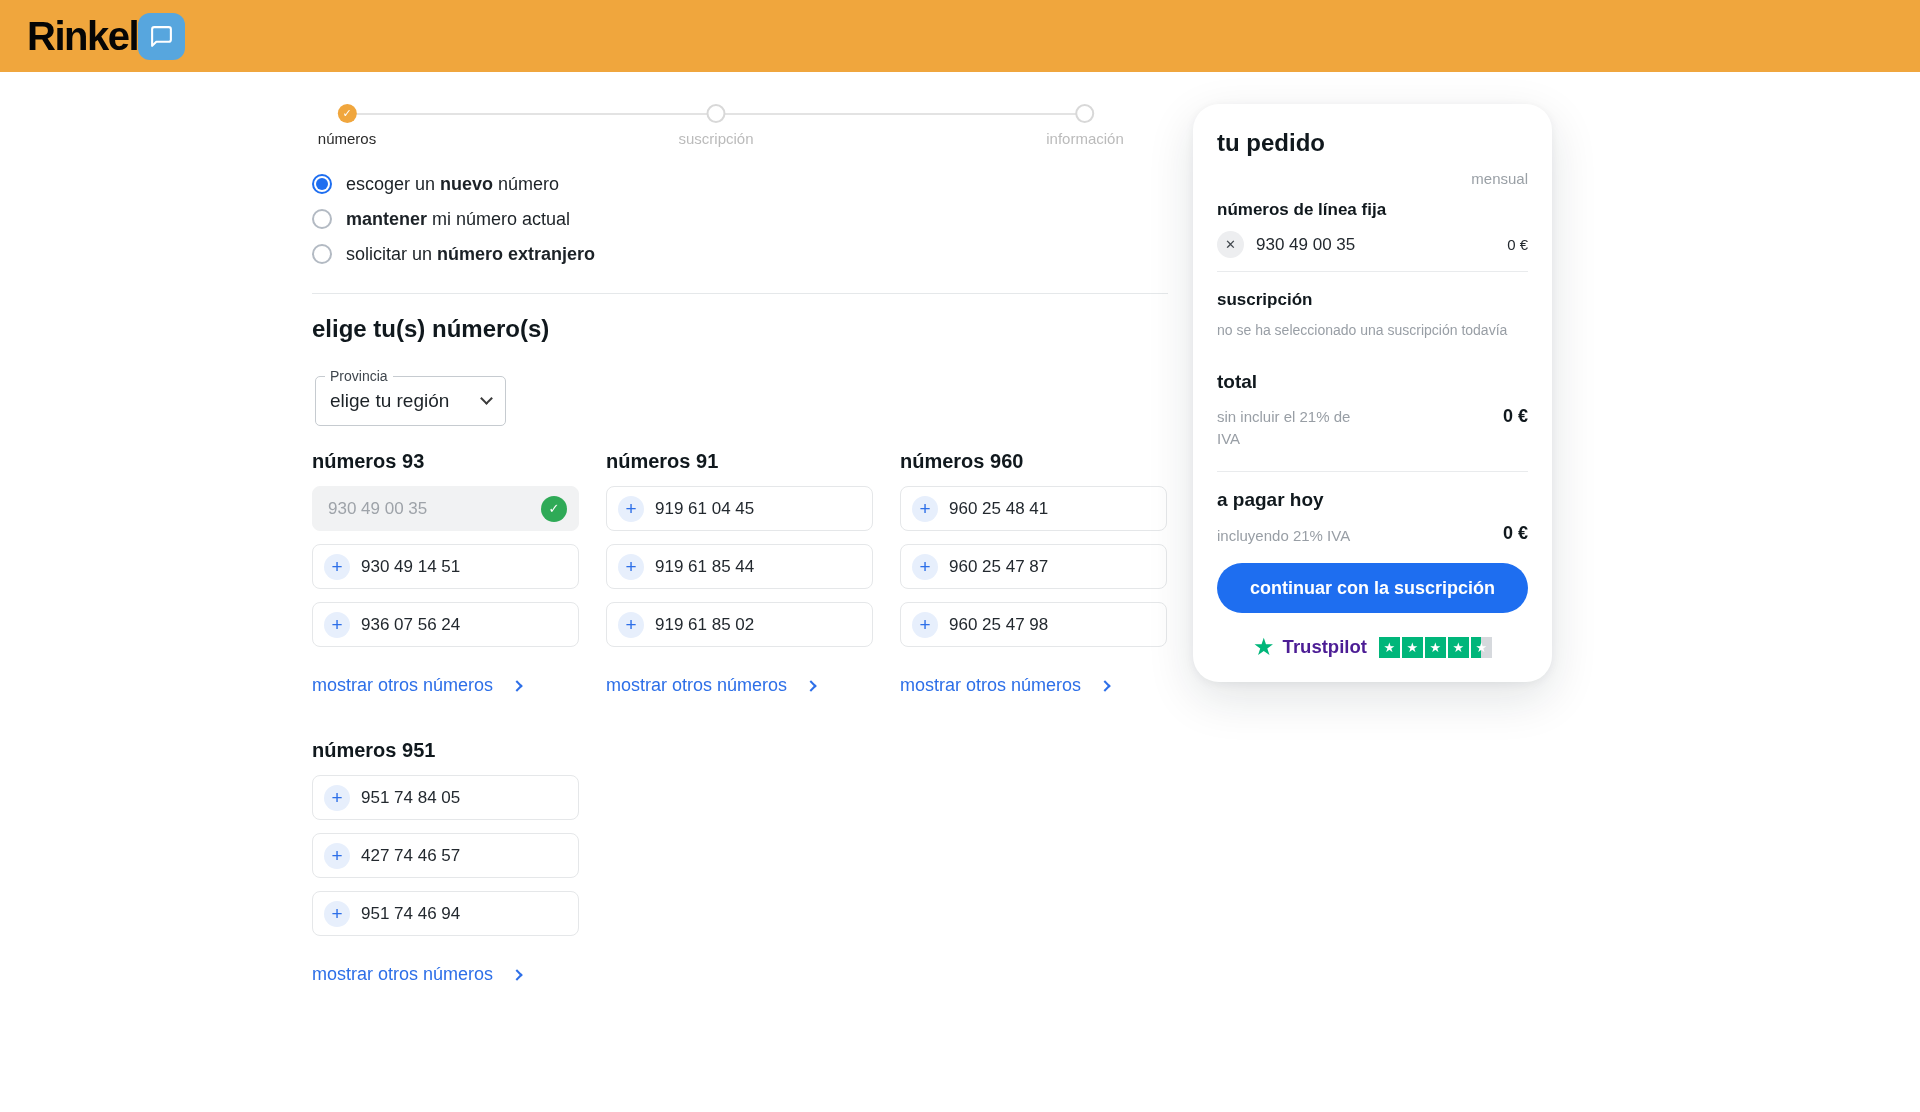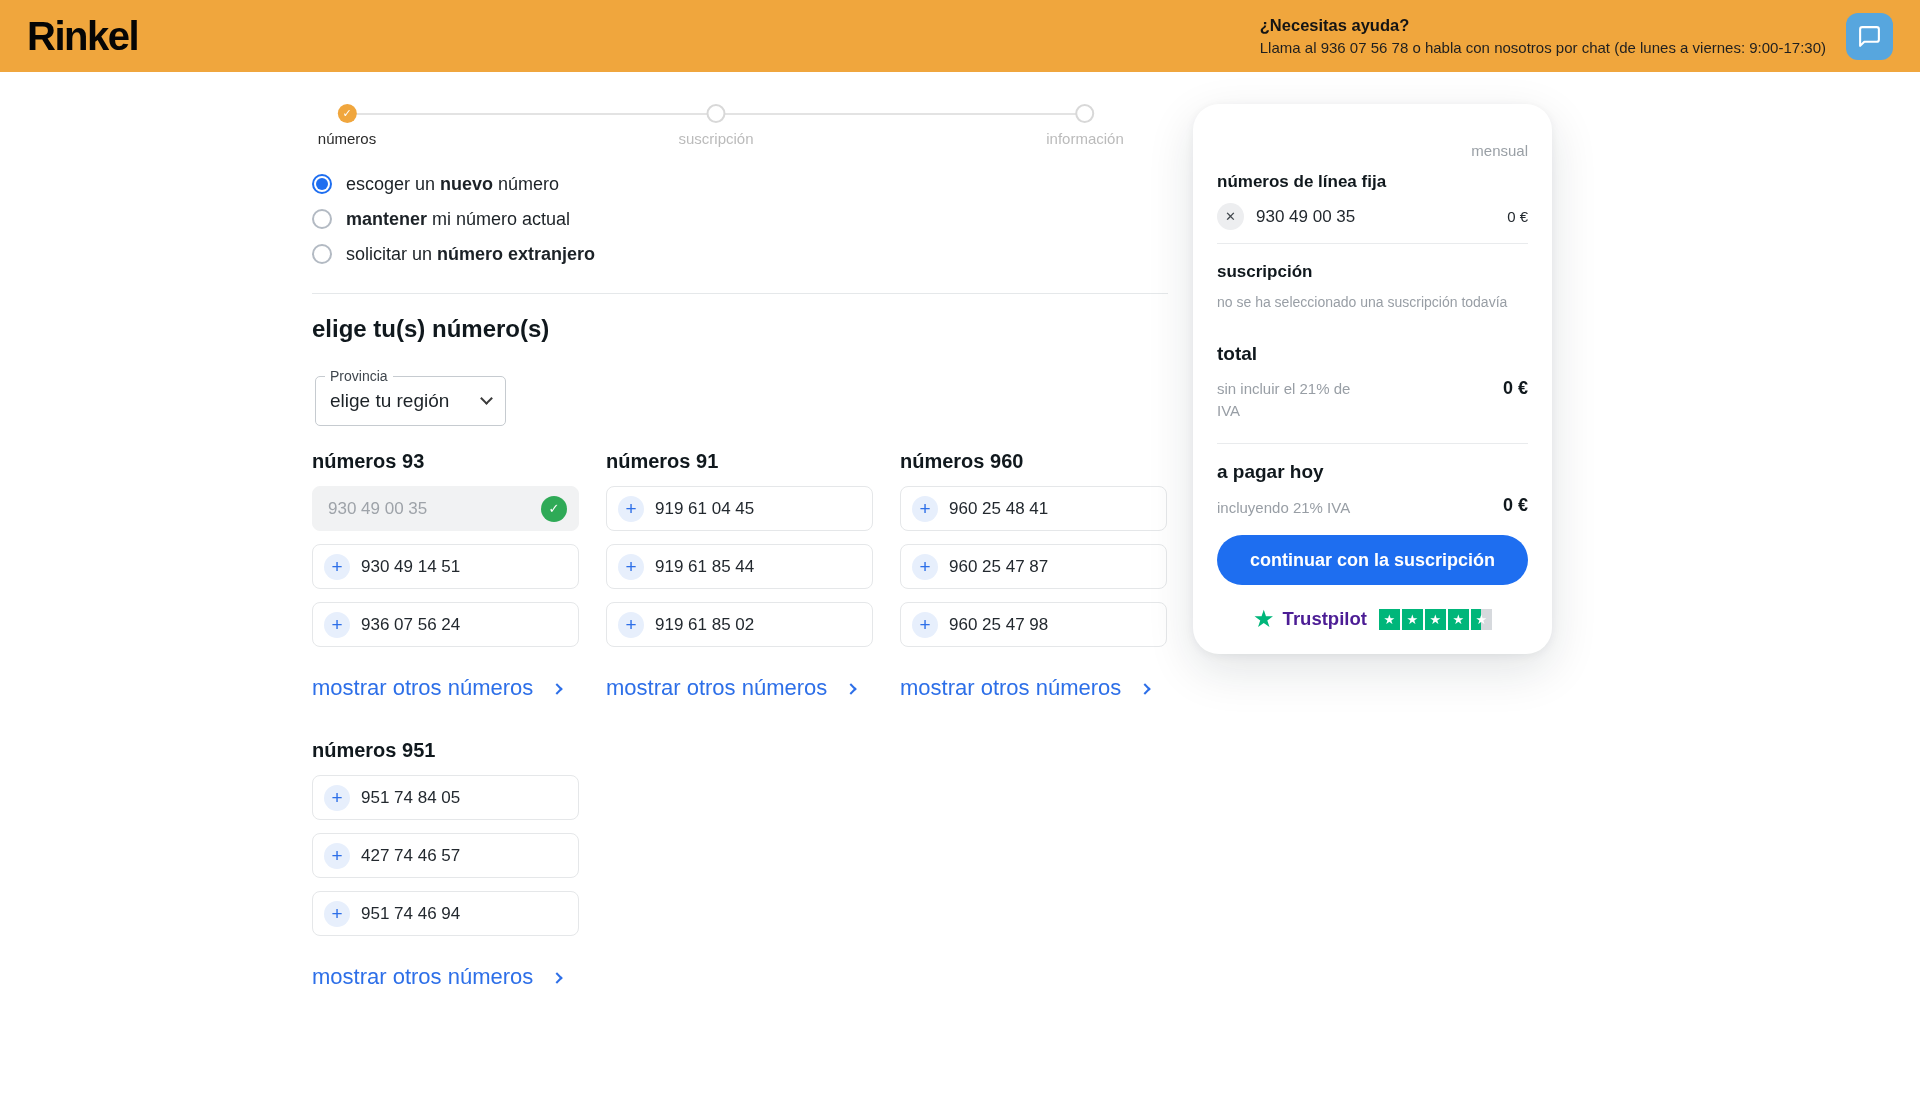--- a/index.html
+++ b/index.html
@@ -62,21 +62,21 @@
   .group-title{font-size:20px;font-weight:700;height:24px;margin-bottom:12px;color:#10181D}
   .number-btn{height:45px;border:1px solid #E5E7E9;border-radius:8px;background:#fff;display:flex;
               align-items:center;padding:0 11px;margin-bottom:13px;cursor:pointer}
   .plus-circle{width:26px;height:26px;border-radius:50%;background:#E7EFFC;color:#2D6FE8;display:flex;
                align-items:center;justify-content:center;font-size:19px;margin-right:11px;flex:none}
   .num{font-size:17px;color:#23292F}
   .number-btn.selected{background:#F1F2F3;border-color:#F1F2F3}
   .number-btn.selected .num{color:#9EA3A9;margin-left:4px}
   .check-circle{width:26px;height:26px;border-radius:50%;background:#2FAA57;color:#fff;display:flex;
                 align-items:center;justify-content:center;font-size:13px;font-weight:700;margin-left:auto}
-  .more-link{display:inline-flex;align-items:center;gap:20px;color:#2D6FE8;font-size:22px;
+  .more-link{display:inline-flex;align-items:center;gap:20px;color:#2D6FE8;font-size:18px;
              margin-top:15px;cursor:pointer}
   .chev-right{width:8px;height:8px;border-right:2px solid #2D6FE8;border-bottom:2px solid #2D6FE8;
               transform:rotate(-45deg);margin-top:1px}
 
   
   .order-card{position:absolute;left:1193px;top:104px;width:359px;border-radius:26px;background:#fff;
               box-shadow:0 16px 48px rgba(20,33,45,.12),0 2px 10px rgba(20,33,45,.06);
               padding:25px 24px 23px}
   .order-title{font-size:24px;font-weight:700}
   .order-period{text-align:right;font-size:15px;color:#9AA0A6;margin-top:13px}
@@ -109,24 +109,20 @@
           color:#fff;font-size:13px}
   .tp-box.half{background:linear-gradient(90deg,#00B67A 50%,#D6D9DD 50%)}
 </style>
 </head>
 <body>
 
 <div class="page">
 
   <div class="header">
     <div class="logo">Rinkel</div>
-    <div class="help">
-      <div class="help-title">¿Necesitas ayuda?</div>
-      <div class="help-text">Llama al 936 07 56 78 o habla con nosotros por chat (de lunes a viernes: 9:00-17:30)</div>
-    </div>
     <div class="chat-btn">
       <svg width="25" height="25" viewBox="0 0 24 24" fill="none" stroke="#ffffff" stroke-width="2" stroke-linecap="round" stroke-linejoin="round">
         <path d="M21 15a2 2 0 0 1-2 2H7l-4 4V5a2 2 0 0 1 2-2h14a2 2 0 0 1 2 2z"></path>
       </svg>
     </div>
   </div>
 
   <div class="stepper">
     <div class="step-line" style="left:347px;width:369px;"></div>
     <div class="step-line" style="left:716px;width:369px;"></div>
@@ -253,20 +249,21 @@
       </div>
       <div class="more-link">
         <span>mostrar otros números</span>
           <span class="chev-right"></span>
       </div>
     </div>
 
   </div>
 
   <div class="order-card">
+    <div class="order-title">tu pedido</div>
     <div class="order-period">mensual</div>
 
     <div class="sec-title">números de línea fija</div>
     <div class="line-row">
       <span class="remove-circle">
           <span>✕</span>
         </span>
       <span class="line-number">930 49 00 35</span>
       <span class="line-price">0 €</span>
     </div>

